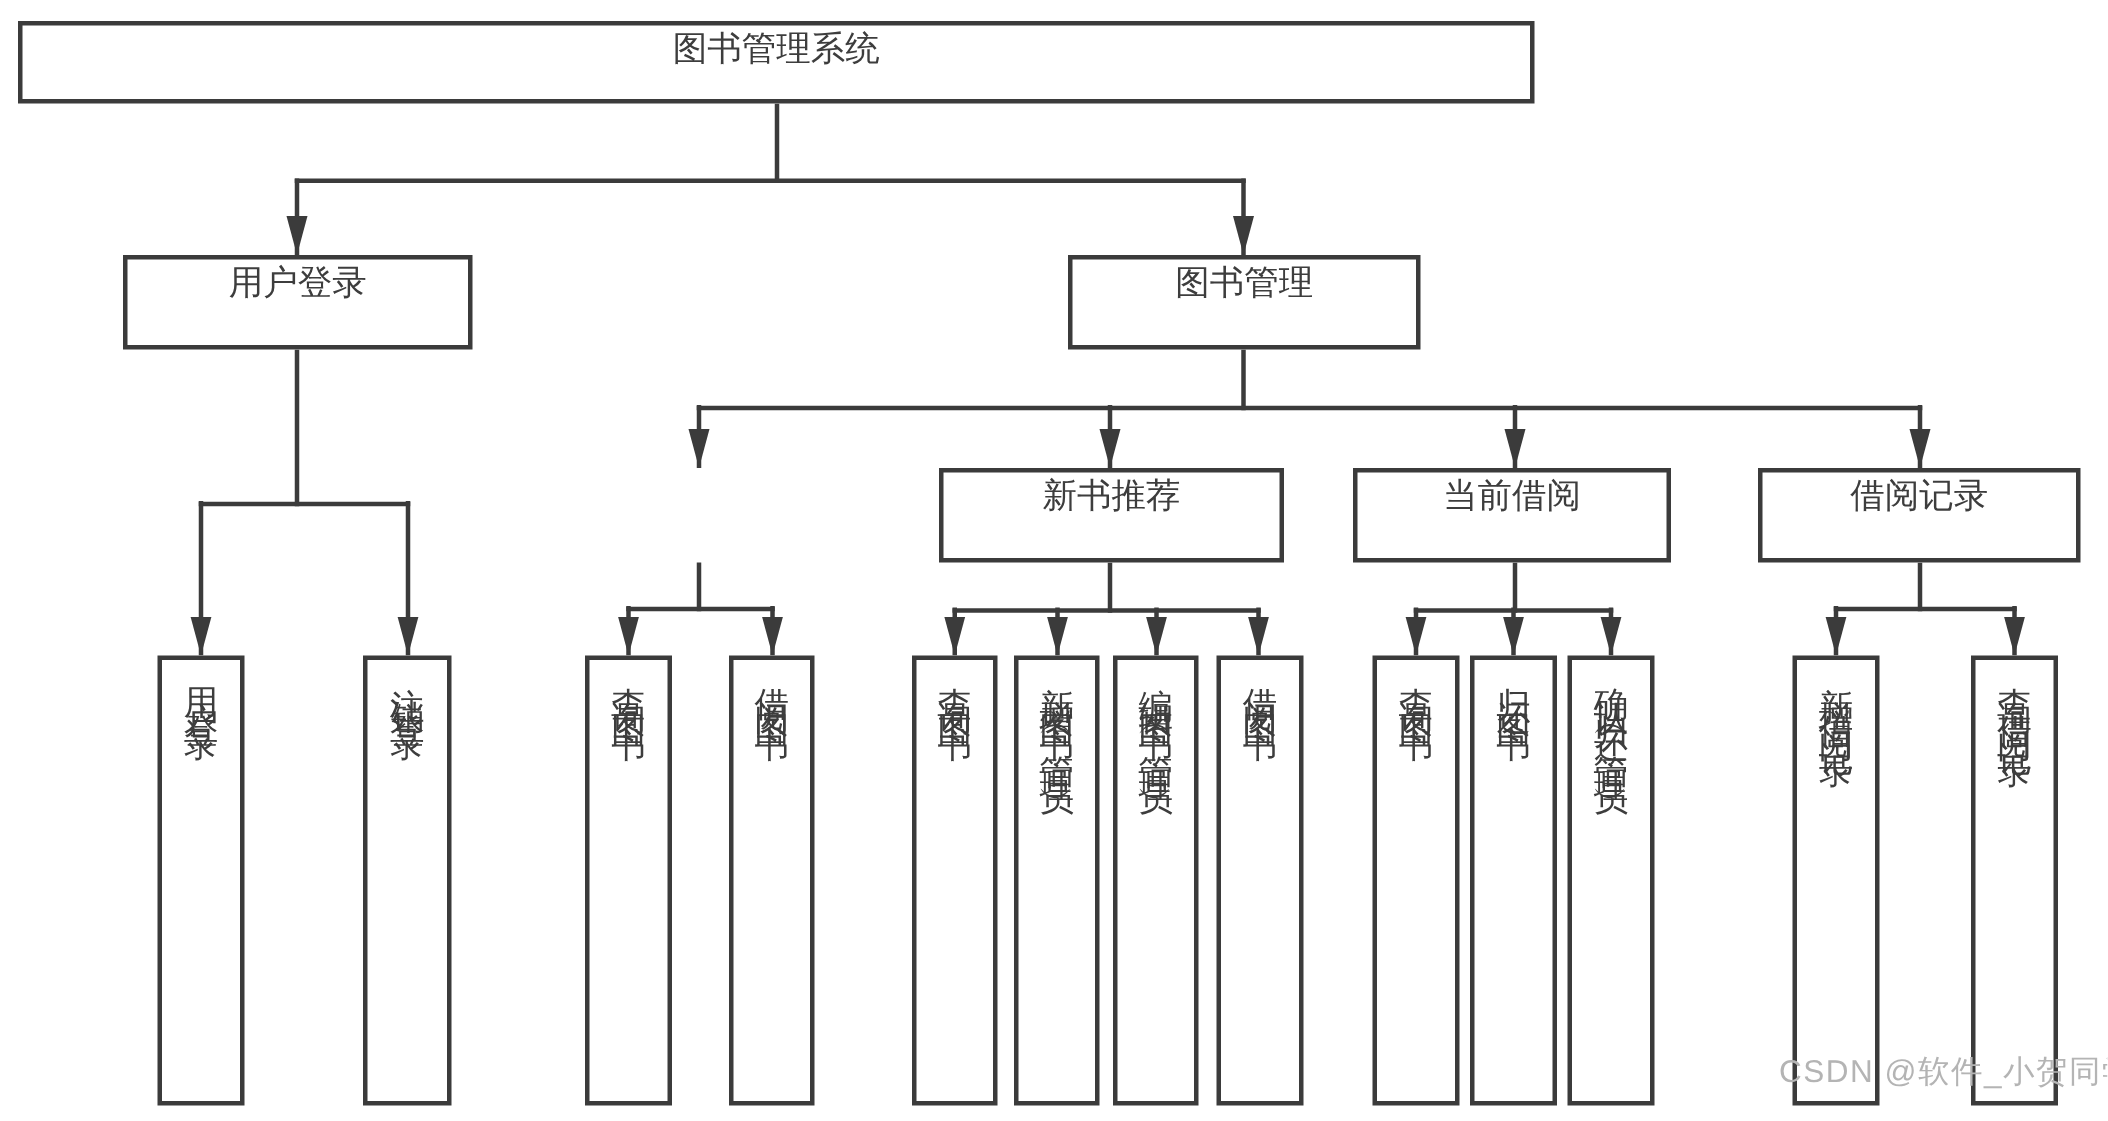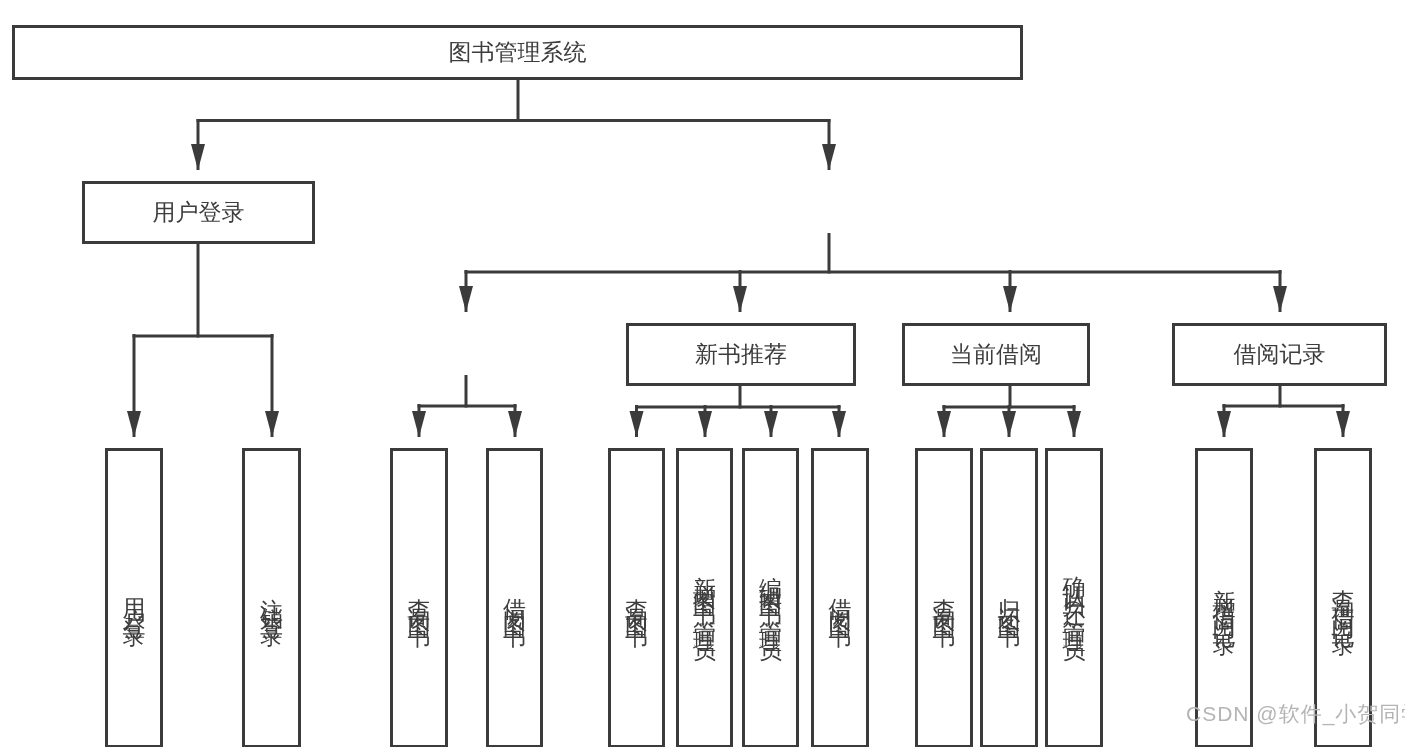--- a/index.html
+++ b/index.html
@@ -10,26 +10,24 @@
     font-family:"Liberation Sans","DejaVu Sans",sans-serif;
     overflow:hidden;
   }
   .wires{position:absolute;left:0;top:0;width:1405px;height:747px;}
   .node{
     position:absolute;
     box-sizing:border-box;
     border:3px solid #3b3b3b;
     background:#ffffff;
     display:flex;
-    align-items:center;
     justify-content:center;
     color:#3d3d3d;
     font-size:23px;
     z-index:2;
-    margin-top:11px;
   }
   .node .lbl{white-space:nowrap;}
   .vert .lbl{
     writing-mode:vertical-rl;
     text-orientation:mixed;
     letter-spacing:9px;
     line-height:1;
     white-space:normal;
   }
   .watermark{
@@ -96,25 +94,28 @@
     <path class="ln" d="M1343,404 V437" marker-end="url(#arrow)"></path>
   </svg>
 
   <div class="node" style="left:12px;top:14px;width:1011px;height:55px;">
     <span class="lbl">图书管理系统</span>
   </div>
 
   <div class="node" style="left:82px;top:170px;width:233px;height:63px;">
     <span class="lbl">用户登录</span>
   </div>
+  <div class="node" style="left:712px;top:170px;width:235px;height:63px;">
+    <span class="lbl">图书管理</span>
+  </div>
 
   <div class="node" style="left:626px;top:312px;width:230px;height:63px;">
     <span class="lbl">新书推荐</span>
   </div>
-  <div class="node" style="left:902px;top:312px;width:188px;height:63px;">
+  <div class="node" style="left:902px;top:312px;width:212px;height:63px;">
     <span class="lbl">当前借阅</span>
   </div>
   <div class="node" style="left:1172px;top:312px;width:215px;height:63px;">
     <span class="lbl">借阅记录</span>
   </div>
 
   <div class="node vert" style="left:105px;top:437px;width:58px;height:300px;">
     <span class="lbl">用户登录</span>
   </div>
   <div class="node vert" style="left:242px;top:437px;width:59px;height:300px;">

